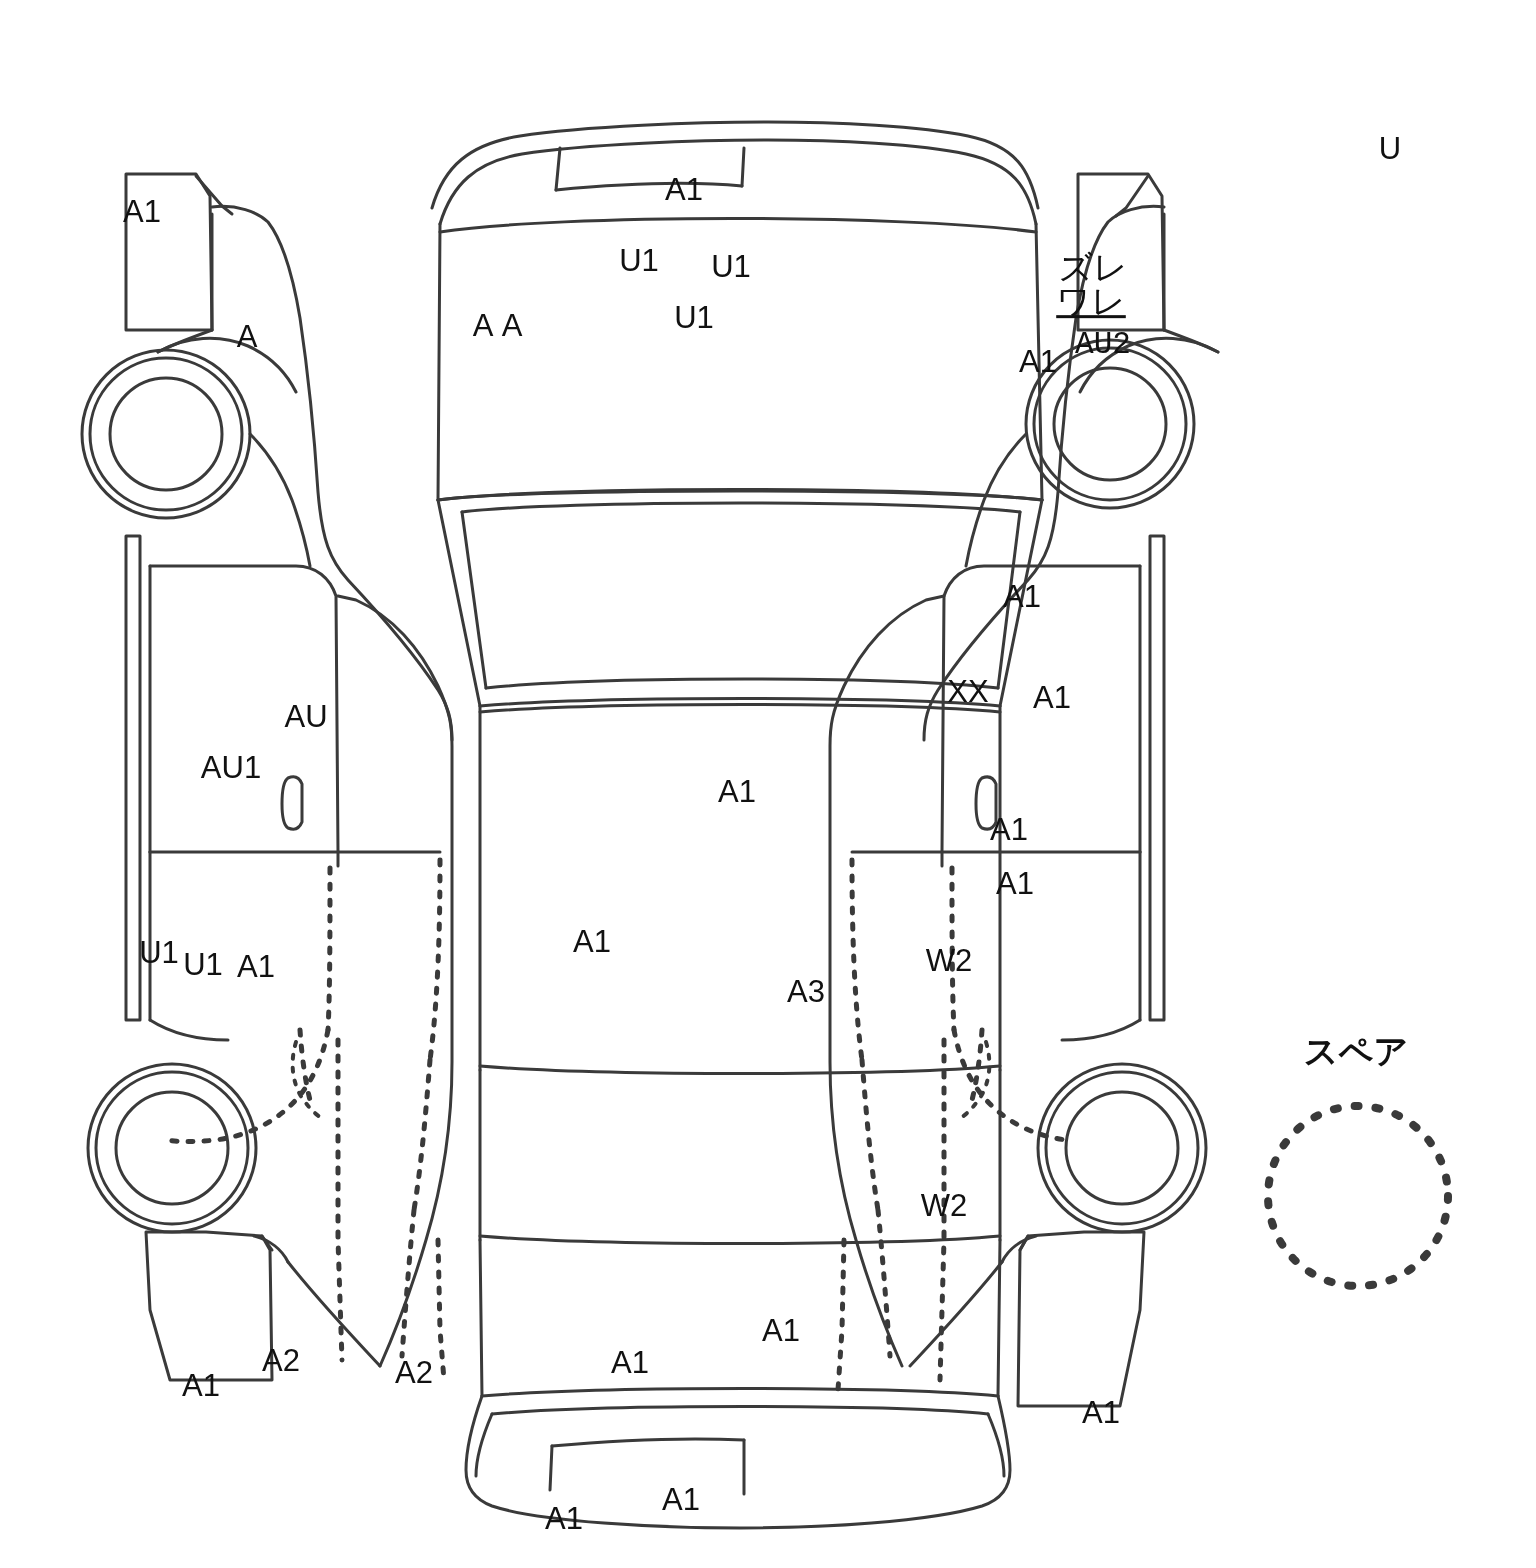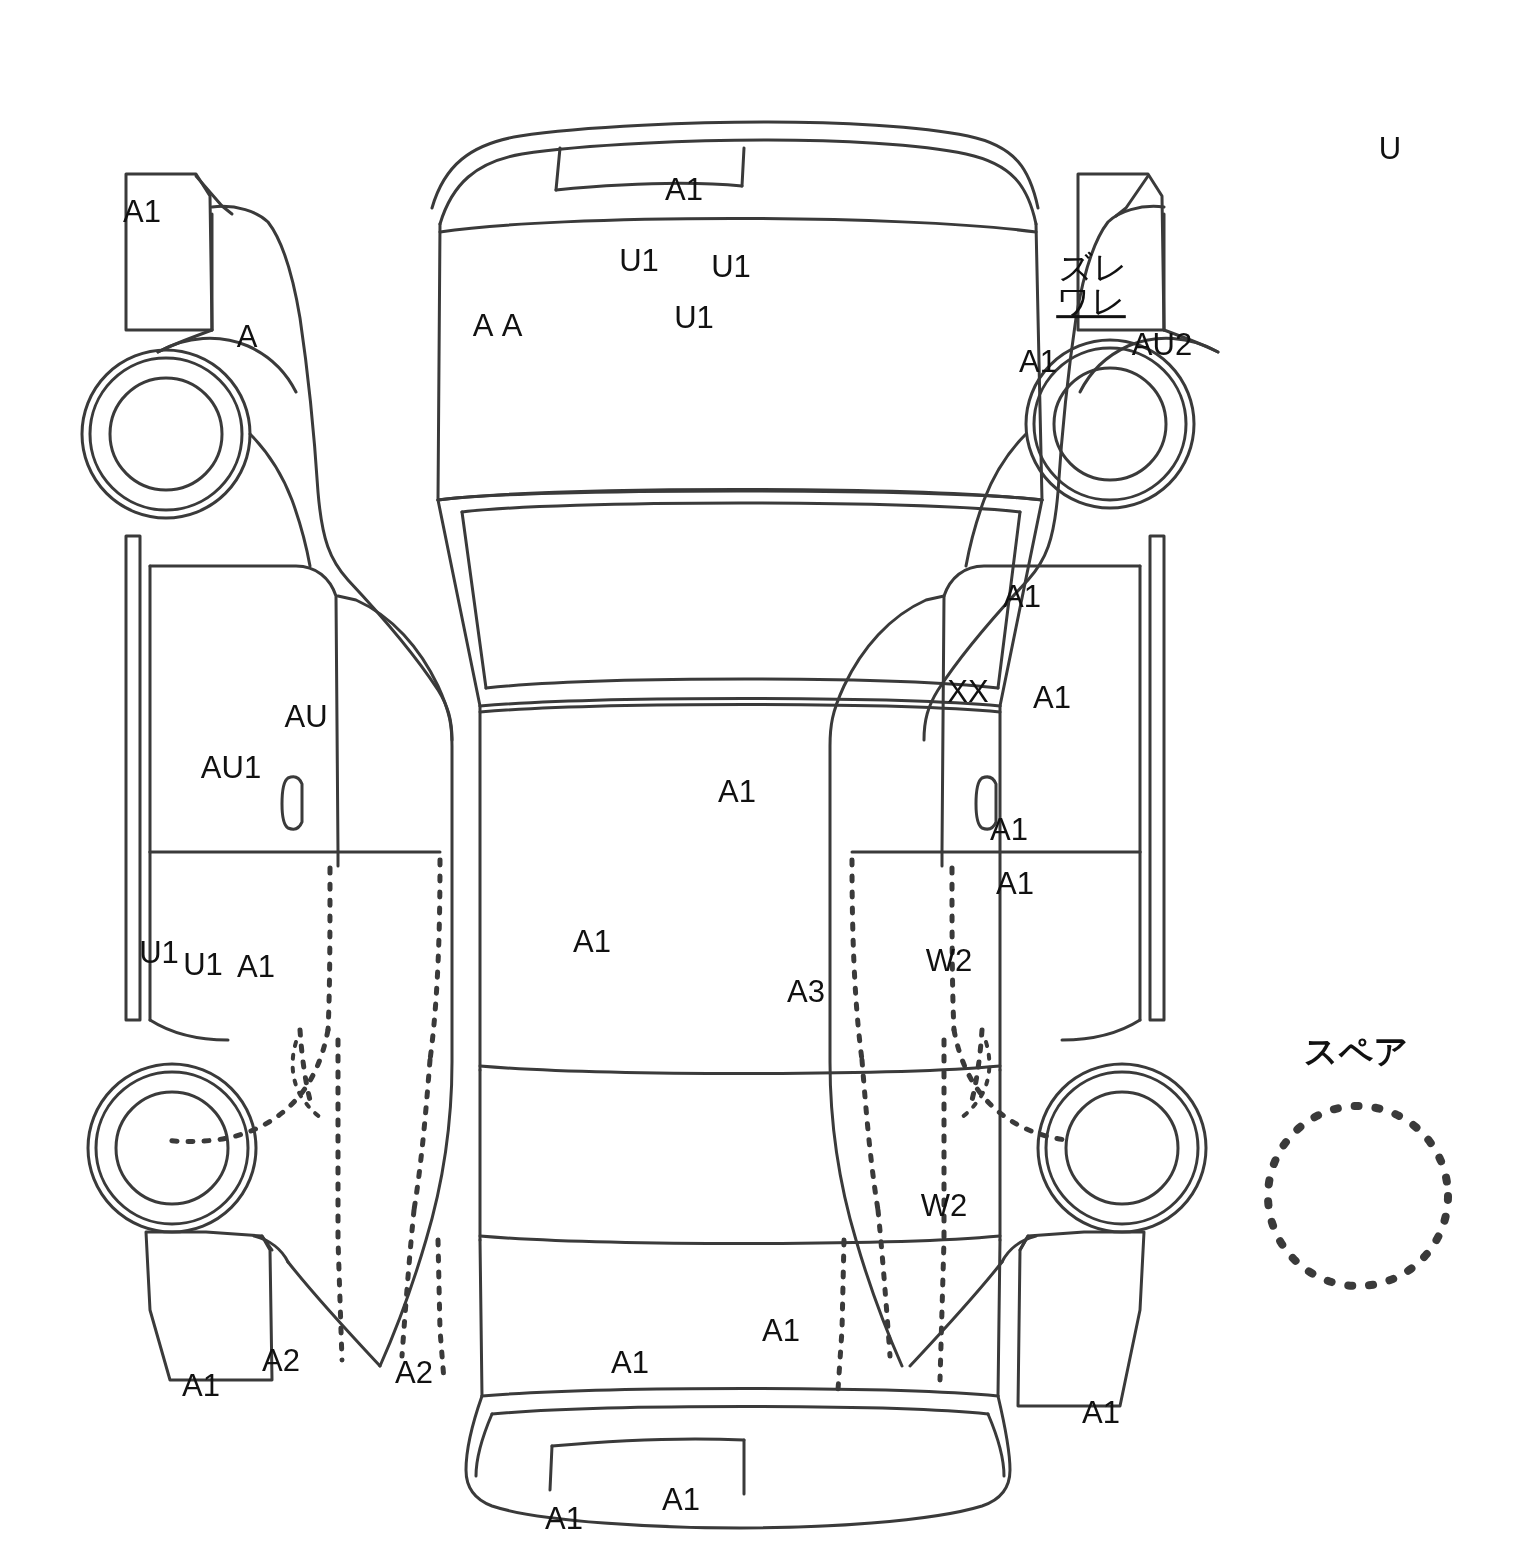--- a/index.html
+++ b/index.html
@@ -207,21 +207,21 @@
       <div class="mark" style="left: 142px; top: 211px;">A1</div>
       <div class="mark" style="left: 684px; top: 189px;">A1</div>
       <div class="mark" style="left: 639px; top: 260px;">U1</div>
       <div class="mark" style="left: 731px; top: 266px;">U1</div>
       <div class="mark jp" style="left: 1093px; top: 268px;">ズレ</div>
       <div class="mark jp" style="left: 1091px; top: 302px; text-decoration: underline;">ワレ</div>
       <div class="mark" style="left: 694px; top: 317px;">U1</div>
       <div class="mark" style="left: 483px; top: 325px;">A</div>
       <div class="mark" style="left: 512px; top: 325px;">A</div>
       <div class="mark" style="left: 247px; top: 336px;">A</div>
-      <div class="mark" style="left: 1162px; top: 344px;">AU2</div>
+      <div class="mark" style="left: 1103px; top: 344px; font-family: Liberation Mono, monospace;">AU2</div>
       <div class="mark" style="left: 1038px; top: 361px;">A1</div>
       <div class="mark" style="left: 1022px; top: 596px;">A1</div>
       <div class="mark" style="left: 968px; top: 691px;">XX</div>
       <div class="mark" style="left: 1052px; top: 697px;">A1</div>
       <div class="mark" style="left: 231px; top: 767px;">AU1</div>
       <div class="mark" style="left: 306px; top: 716px; text-align: center;">AU</div>
       <div class="mark" style="left: 737px; top: 791px;">A1</div>
       <div class="mark" style="left: 1009px; top: 829px;">A1</div>
       <div class="mark" style="left: 1015px; top: 883px;">A1</div>
       <div class="mark" style="left: 159px; top: 952px;">U1</div>

